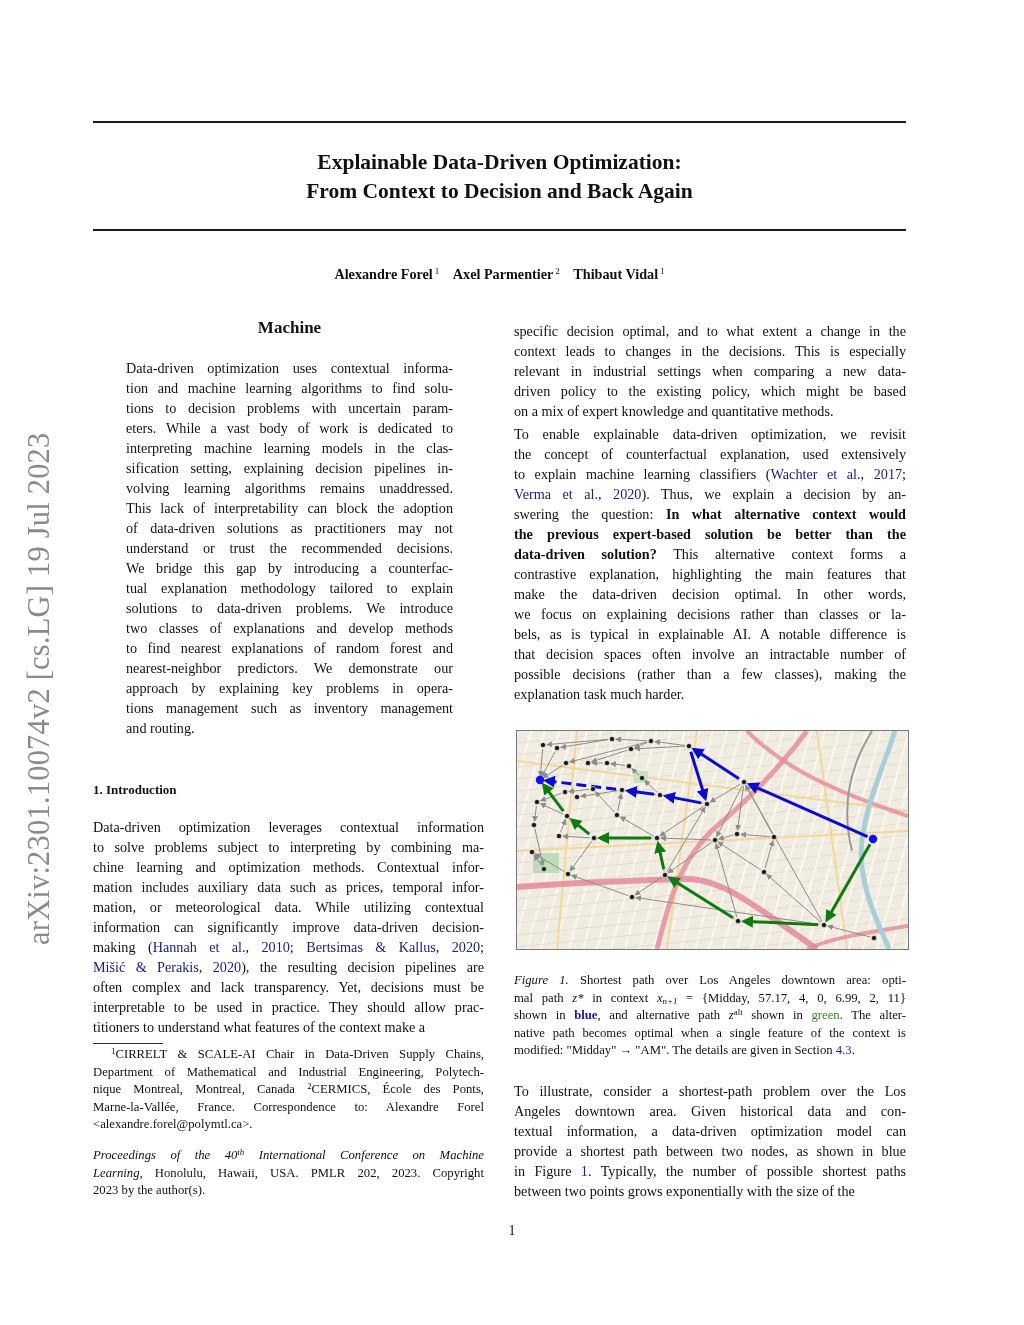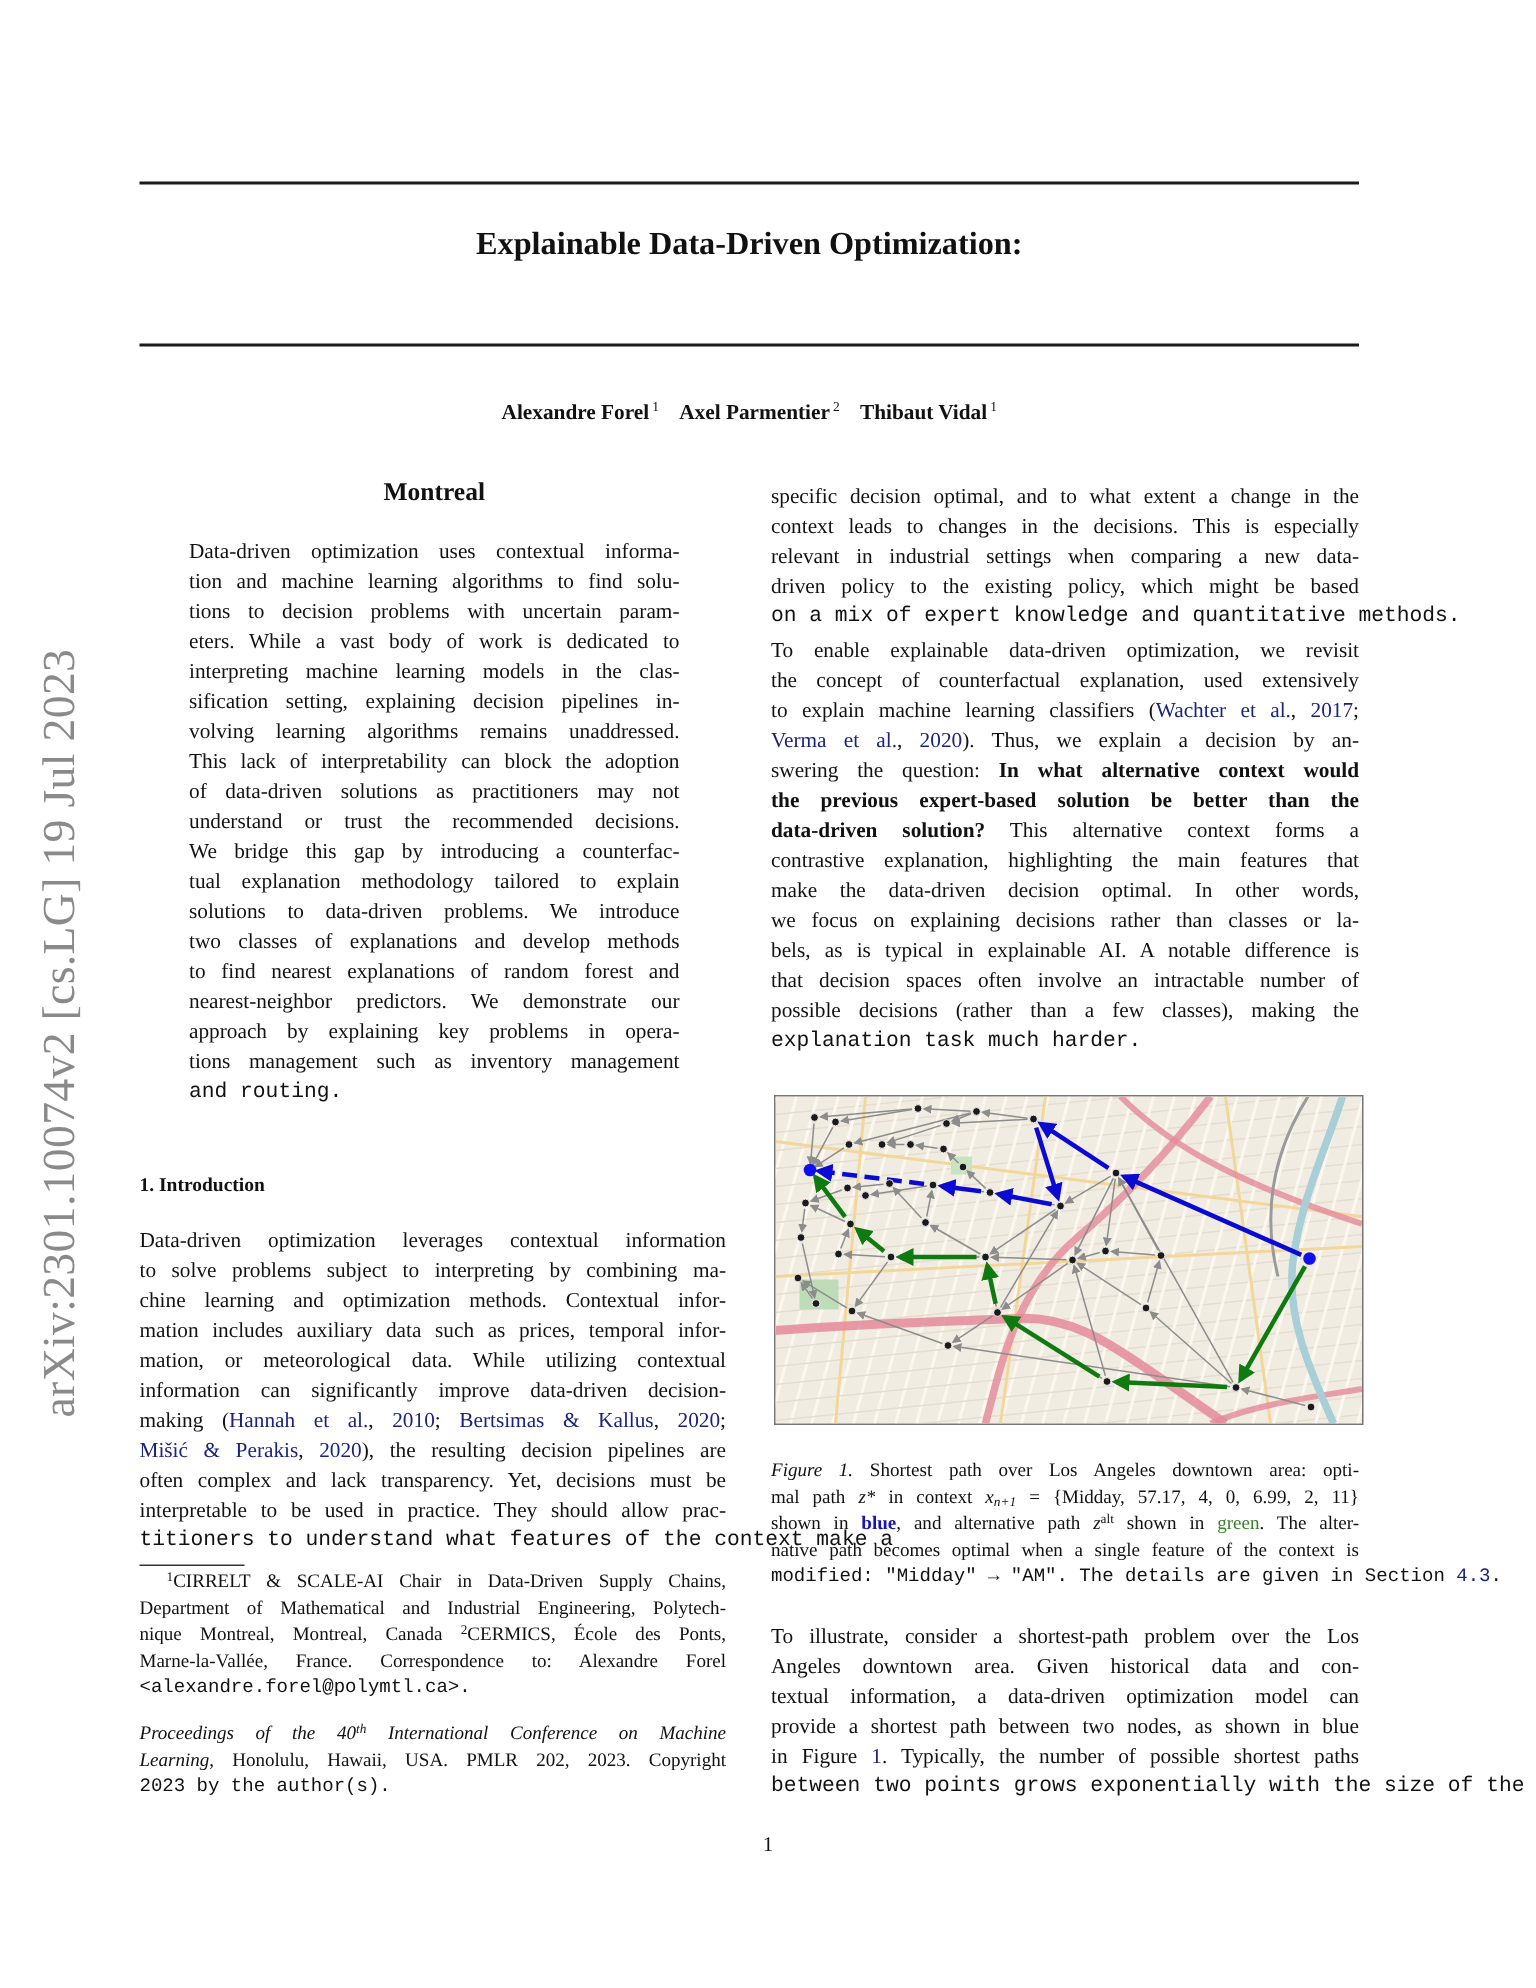--- a/index.html
+++ b/index.html
@@ -12,21 +12,21 @@
              font-weight: bold; font-size: 14.2px; }
   #authors sup { font-weight: normal; font-size: 9px; vertical-align: 5px; margin-left: 2px; }
   #authors .author { margin: 0 5px; }
   #arxiv-stamp { position: absolute; left: 22px; top: 945px; transform: rotate(-90deg);
                  transform-origin: left top; font-size: 30.5px; color: #8a8a8a; white-space: nowrap;
                  letter-spacing: 0.2px; }
   .abs-head { position: absolute; left: 123px; width: 333px; top: 318px; text-align: center;
               font-weight: bold; font-size: 17px; }
   .para { position: absolute; font-size: 14.2px; line-height: 20px; text-align: justify; hyphens: manual; }
   .para .line { display: block; text-align-last: justify; white-space: nowrap; }
-  .para .line.last { text-align-last: left; font-family: Liberation Mono, monospace; }
+  .para .line.last { text-align-last: left; }
   #abstract { left: 126px; width: 327px; top: 358px; }
   #intro-head { position: absolute; left: 93px; top: 782px; font-weight: bold; font-size: 13px; }
   #intro { left: 93px; width: 391px; top: 817px; }
   .footrule { position: absolute; left: 93px; top: 1043px; width: 70px; height: 1px; background: #333; }
   #footnote { left: 93px; width: 391px; top: 1046px; font-size: 12.7px; line-height: 17.5px; }
   #proceedings { left: 93px; width: 391px; top: 1147px; font-size: 12.7px; line-height: 17.5px; }
   #right1 { left: 514px; width: 392px; top: 321px; }
   #right2 { left: 514px; width: 392px; top: 424px; }
   #caption { left: 514px; width: 392px; top: 972px; font-size: 12.7px; line-height: 17.5px; }
   #right3 { left: 514px; width: 392px; top: 1081px; }
@@ -41,30 +41,31 @@
   #page-number { position: absolute; left: 0; width: 1024px; top: 1223px; text-align: center; font-size: 14px; }
 </style>
 </head>
 <body>
 
 <div id="arxiv-stamp">arXiv:2301.10074v2  [cs.LG]  19 Jul 2023</div>
 
 <div class="rule" style="top:121px"></div>
 <div id="title">
   <div>Explainable Data-Driven Optimization:</div>
+  <div>From Context to Decision and Back Again</div>
 </div>
 <div class="rule" style="top:229px"></div>
 
 <div id="authors">
   <span class="author"><span>Alexandre Forel</span><sup>1</sup></span>
   <span class="author"><span>Axel Parmentier</span><sup>2</sup></span>
   <span class="author"><span>Thibaut Vidal</span><sup>1</sup></span>
 </div>
 
-<div class="abs-head">Montreal</div>
+<div class="abs-head">Machine</div>
 <div id="abstract" class="para">
     <span class="line"><span>Data-driven optimization uses contextual informa-</span></span>
     <span class="line"><span>tion and machine learning algorithms to find solu-</span></span>
     <span class="line"><span>tions to decision problems with uncertain param-</span></span>
     <span class="line"><span>eters. While a vast body of work is dedicated to</span></span>
     <span class="line"><span>interpreting machine learning models in the clas-</span></span>
     <span class="line"><span>sification setting, explaining decision pipelines in-</span></span>
     <span class="line"><span>volving learning algorithms remains unaddressed.</span></span>
     <span class="line"><span>This lack of interpretability can block the adoption</span></span>
     <span class="line"><span>of data-driven solutions as practitioners may not</span></span>

